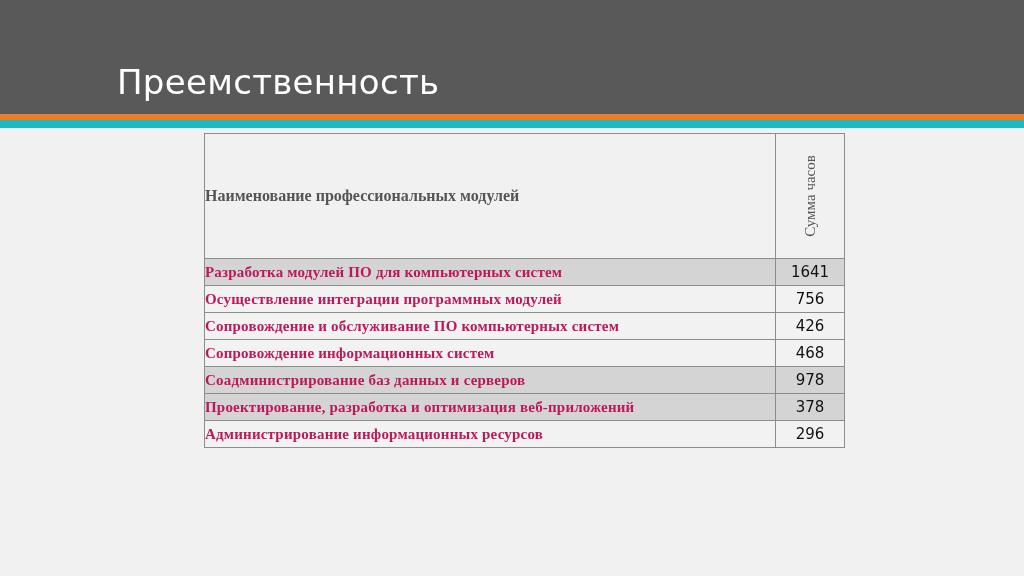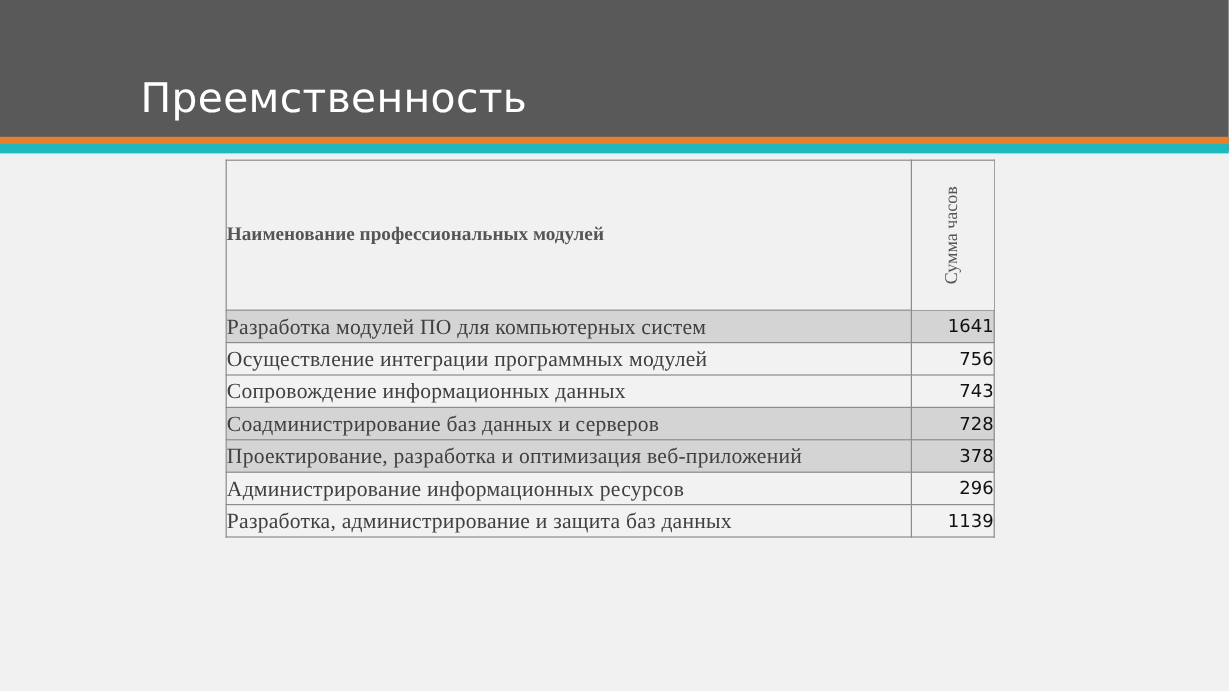--- a/index.html
+++ b/index.html
@@ -25,21 +25,21 @@
   }
   .stripe-teal {
     position: absolute; left: 0; top: 120px; width: 1024px; height: 8px;
     background: #1fb8bf;
   }
   .stripe-light {
     position: absolute; left: 0; top: 128px; width: 1024px; height: 2px;
     background: #e4f4f5;
   }
   table.modules {
-    position: absolute; left: 188px; top: 133px;
+    position: absolute; left: 204px; top: 133px;
     border-collapse: collapse;
     width: 641px;
   }
   table.modules th, table.modules td {
     border: 1.5px solid #8c8c8c;
     padding: 0;
   }
   th.name-head {
     width: 538px; height: 124px;
     background: #f1f1f1;
@@ -57,28 +57,28 @@
   .vertical-label {
     position: absolute; left: 50%; top: 50%;
     transform: translate(-50%, -50%) rotate(-90deg);
     white-space: nowrap;
     font-family: "Liberation Serif", serif;
     font-size: 15px; font-weight: normal; color: #555555;
   }
   td.name-cell {
     height: 26px;
     font-family: "Liberation Serif", serif;
-    font-weight: normal; font-size: 18px; color: #404040;
+    font-weight: bold; font-size: 15px; color: #be185d;
     padding-left: 7px;
     white-space: nowrap;
     letter-spacing: 0.2px;
   }
   td.hours-cell {
     height: 26px;
-    text-align: right;
+    text-align: center;
     font-family: "DejaVu Sans", sans-serif;
     font-size: 15px; color: #111111;
   }
   tr.shade-gray td { background: #d4d4d4; }
   tr.shade-light td { background: #f2f2f2; }
 </style>
 </head>
 <body>
 
 <div class="header">
@@ -100,33 +100,33 @@
   <tbody>
     <tr class="shade-gray">
       <td class="name-cell">Разработка модулей ПО для компьютерных систем</td>
       <td class="hours-cell">1641</td>
     </tr>
     <tr class="shade-light">
       <td class="name-cell">Осуществление интеграции программных модулей</td>
       <td class="hours-cell">756</td>
     </tr>
     <tr class="shade-light">
-      <td class="name-cell">Сопровождение информационных данных</td>
-      <td class="hours-cell">743</td>
+      <td class="name-cell">Сопровождение и обслуживание ПО компьютерных систем</td>
+      <td class="hours-cell">426</td>
+    </tr>
+    <tr class="shade-light">
+      <td class="name-cell">Сопровождение информационных систем</td>
+      <td class="hours-cell">468</td>
     </tr>
     <tr class="shade-gray">
       <td class="name-cell">Соадминистрирование баз данных и серверов</td>
-      <td class="hours-cell">728</td>
+      <td class="hours-cell">978</td>
     </tr>
     <tr class="shade-gray">
       <td class="name-cell">Проектирование, разработка и оптимизация веб-приложений</td>
       <td class="hours-cell">378</td>
     </tr>
     <tr class="shade-light">
       <td class="name-cell">Администрирование информационных ресурсов</td>
       <td class="hours-cell">296</td>
     </tr>
-    <tr class="shade-light">
-      <td class="name-cell">Разработка, администрирование и защита баз данных</td>
-      <td class="hours-cell">1139</td>
-    </tr>
   </tbody>
 </table>
 
 </body></html>

